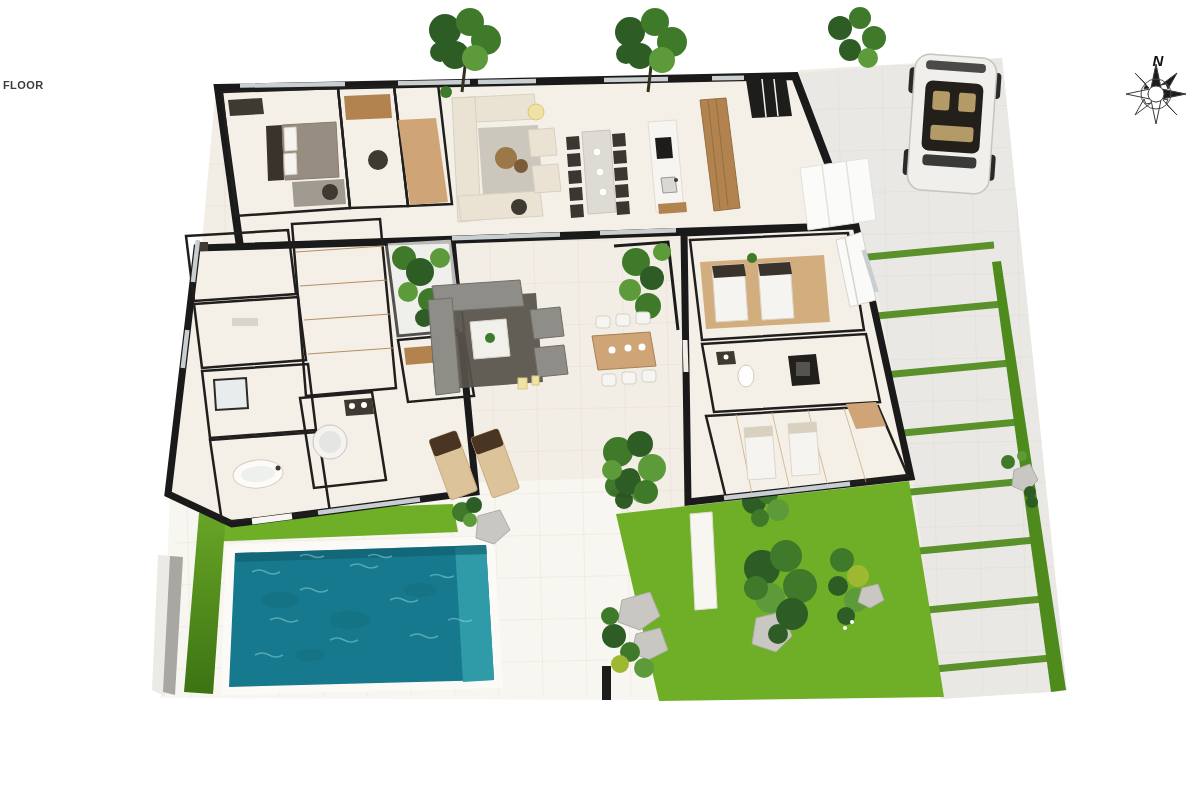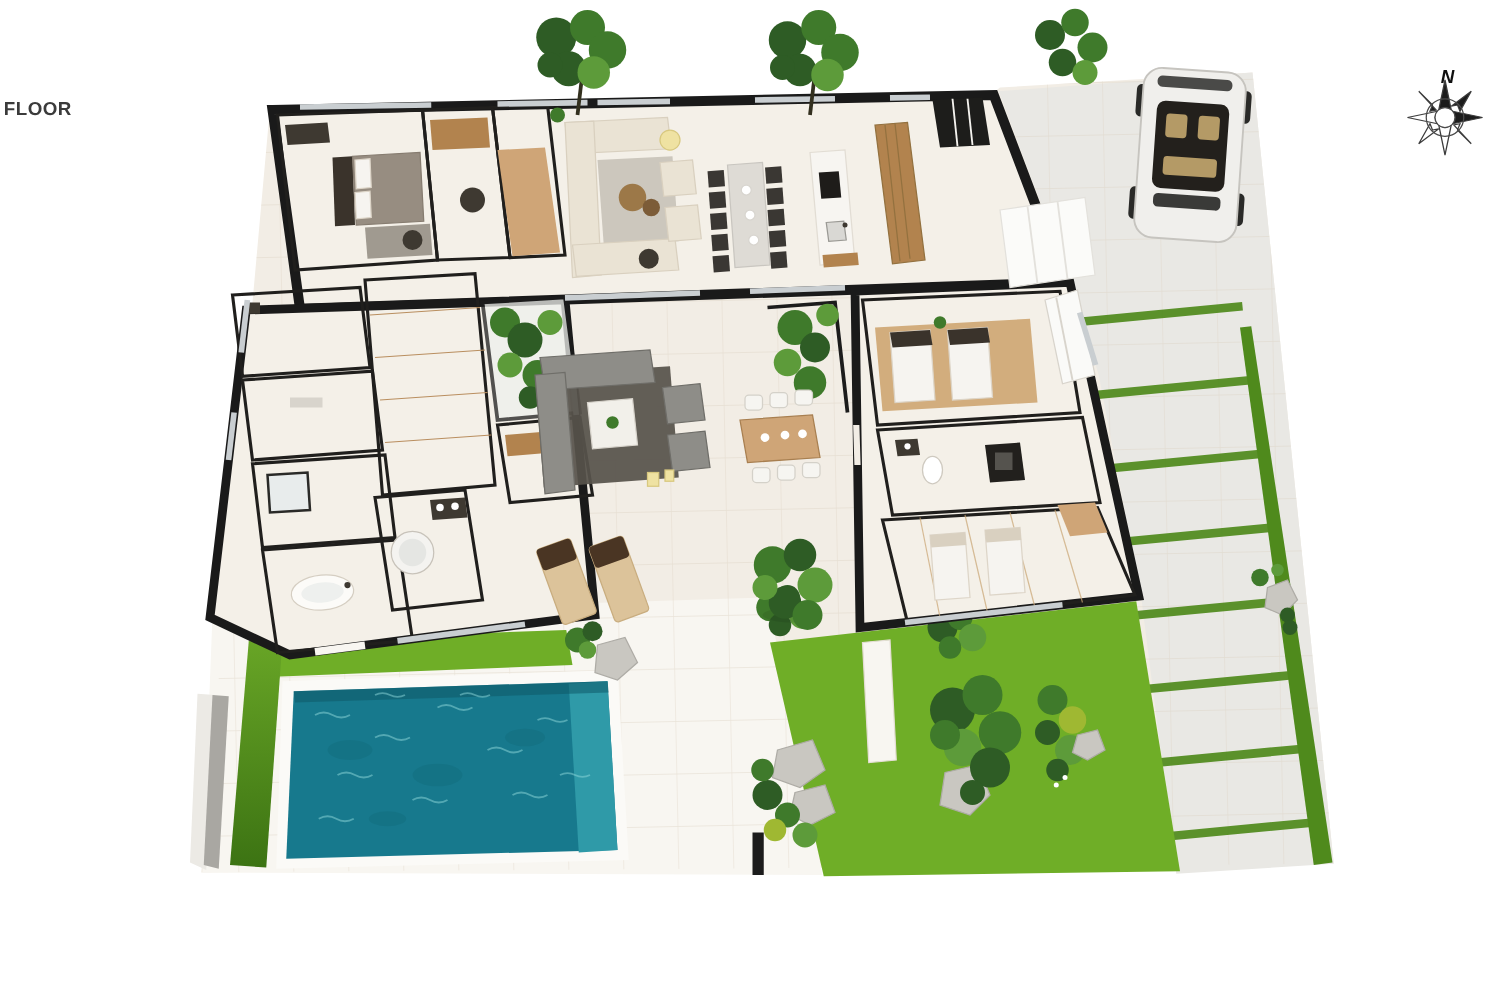--- a/index.html
+++ b/index.html
@@ -1,18 +1,18 @@
 <!DOCTYPE html>
 <html style="--bg: #ffffff; --label_text: #3b3b3b; --wall: #1a1a1a; --terrace: #f2ede5; --deck: #f8f6f1; --driveway: #e9e8e4; --room_floor: #f4f0e8; --room_floor_warm: #e9dcc8; --wood_light: #d2ad7d; --wood_mid: #cfa577; --wood_dark: #b2834e; --grass: #6fae27; --grass_dark: #4f8a1c; --grass_deep: #3c7313; --pool: #17798d; --pool_light: #2f9aa8; --pool_pale: #55b6bf; --ripple: #8fd8da; --rug_gray: #ccc7bd; --rug_dark: #57534b; --rug_taupe: #a09a90; --sofa_cream: #eae3d4; --sofa_gray: #8e8d88; --chair_dark: #3a3733; --marble: #dedbd5; --bed_white: #f6f4f0; --headboard: #3a332b; --glass: #c9ced1; --white: #fbfaf7; --stone: #c9c7c1; --stone_dark: #aeaca6; --tree1: #2e5c25; --tree2: #3f7a2b; --tree3: #5d9b3a; --leaf_yellow: #9fb832; --car_body: #f0efec; --car_glass: #23201c; --car_seat: #b49a66; --lamp: #efe2a2; --dark_fixture: #3e3931;"><head>
 <meta charset="utf-8">
 <style>
   html,body{margin:0;padding:0;background:#fff;}
   .canvas{position:relative;width:1200px;height:800px;background:var(--bg,#fff);
     font-family:"Liberation Sans",sans-serif;overflow:hidden;}
-  .floor-label{position:absolute;left:3px;top:79px;font-size:15px;font-weight:700;
+  .floor-label{position:absolute;left:3px;top:79px;font-size:11px;font-weight:700;
     letter-spacing:.4px;color:var(--label_text,#3b3b3b);}
   svg{position:absolute;left:0;top:0;}
   
   .wall{stroke:var(--wall);fill:none;}
   .f-base{fill:var(--terrace);} .f-deck{fill:var(--deck);} .f-drive{fill:var(--driveway);}
   .f-room{fill:var(--room_floor);} .f-warm{fill:var(--room_floor_warm);}
   .f-woodL{fill:var(--wood_light);} .f-woodM{fill:var(--wood_mid);} .f-woodD{fill:var(--wood_dark);}
   .f-grass{fill:var(--grass);} .s-grassD{stroke:var(--grass_dark);} .f-grassD{fill:var(--grass_dark);} .f-poolL{fill:var(--pool_light);}
   .s-ripple{stroke:var(--ripple);fill:none;}
   .f-rug{fill:var(--rug_gray);} .f-rugD{fill:var(--rug_dark);} .f-rugT{fill:var(--rug_taupe);}

